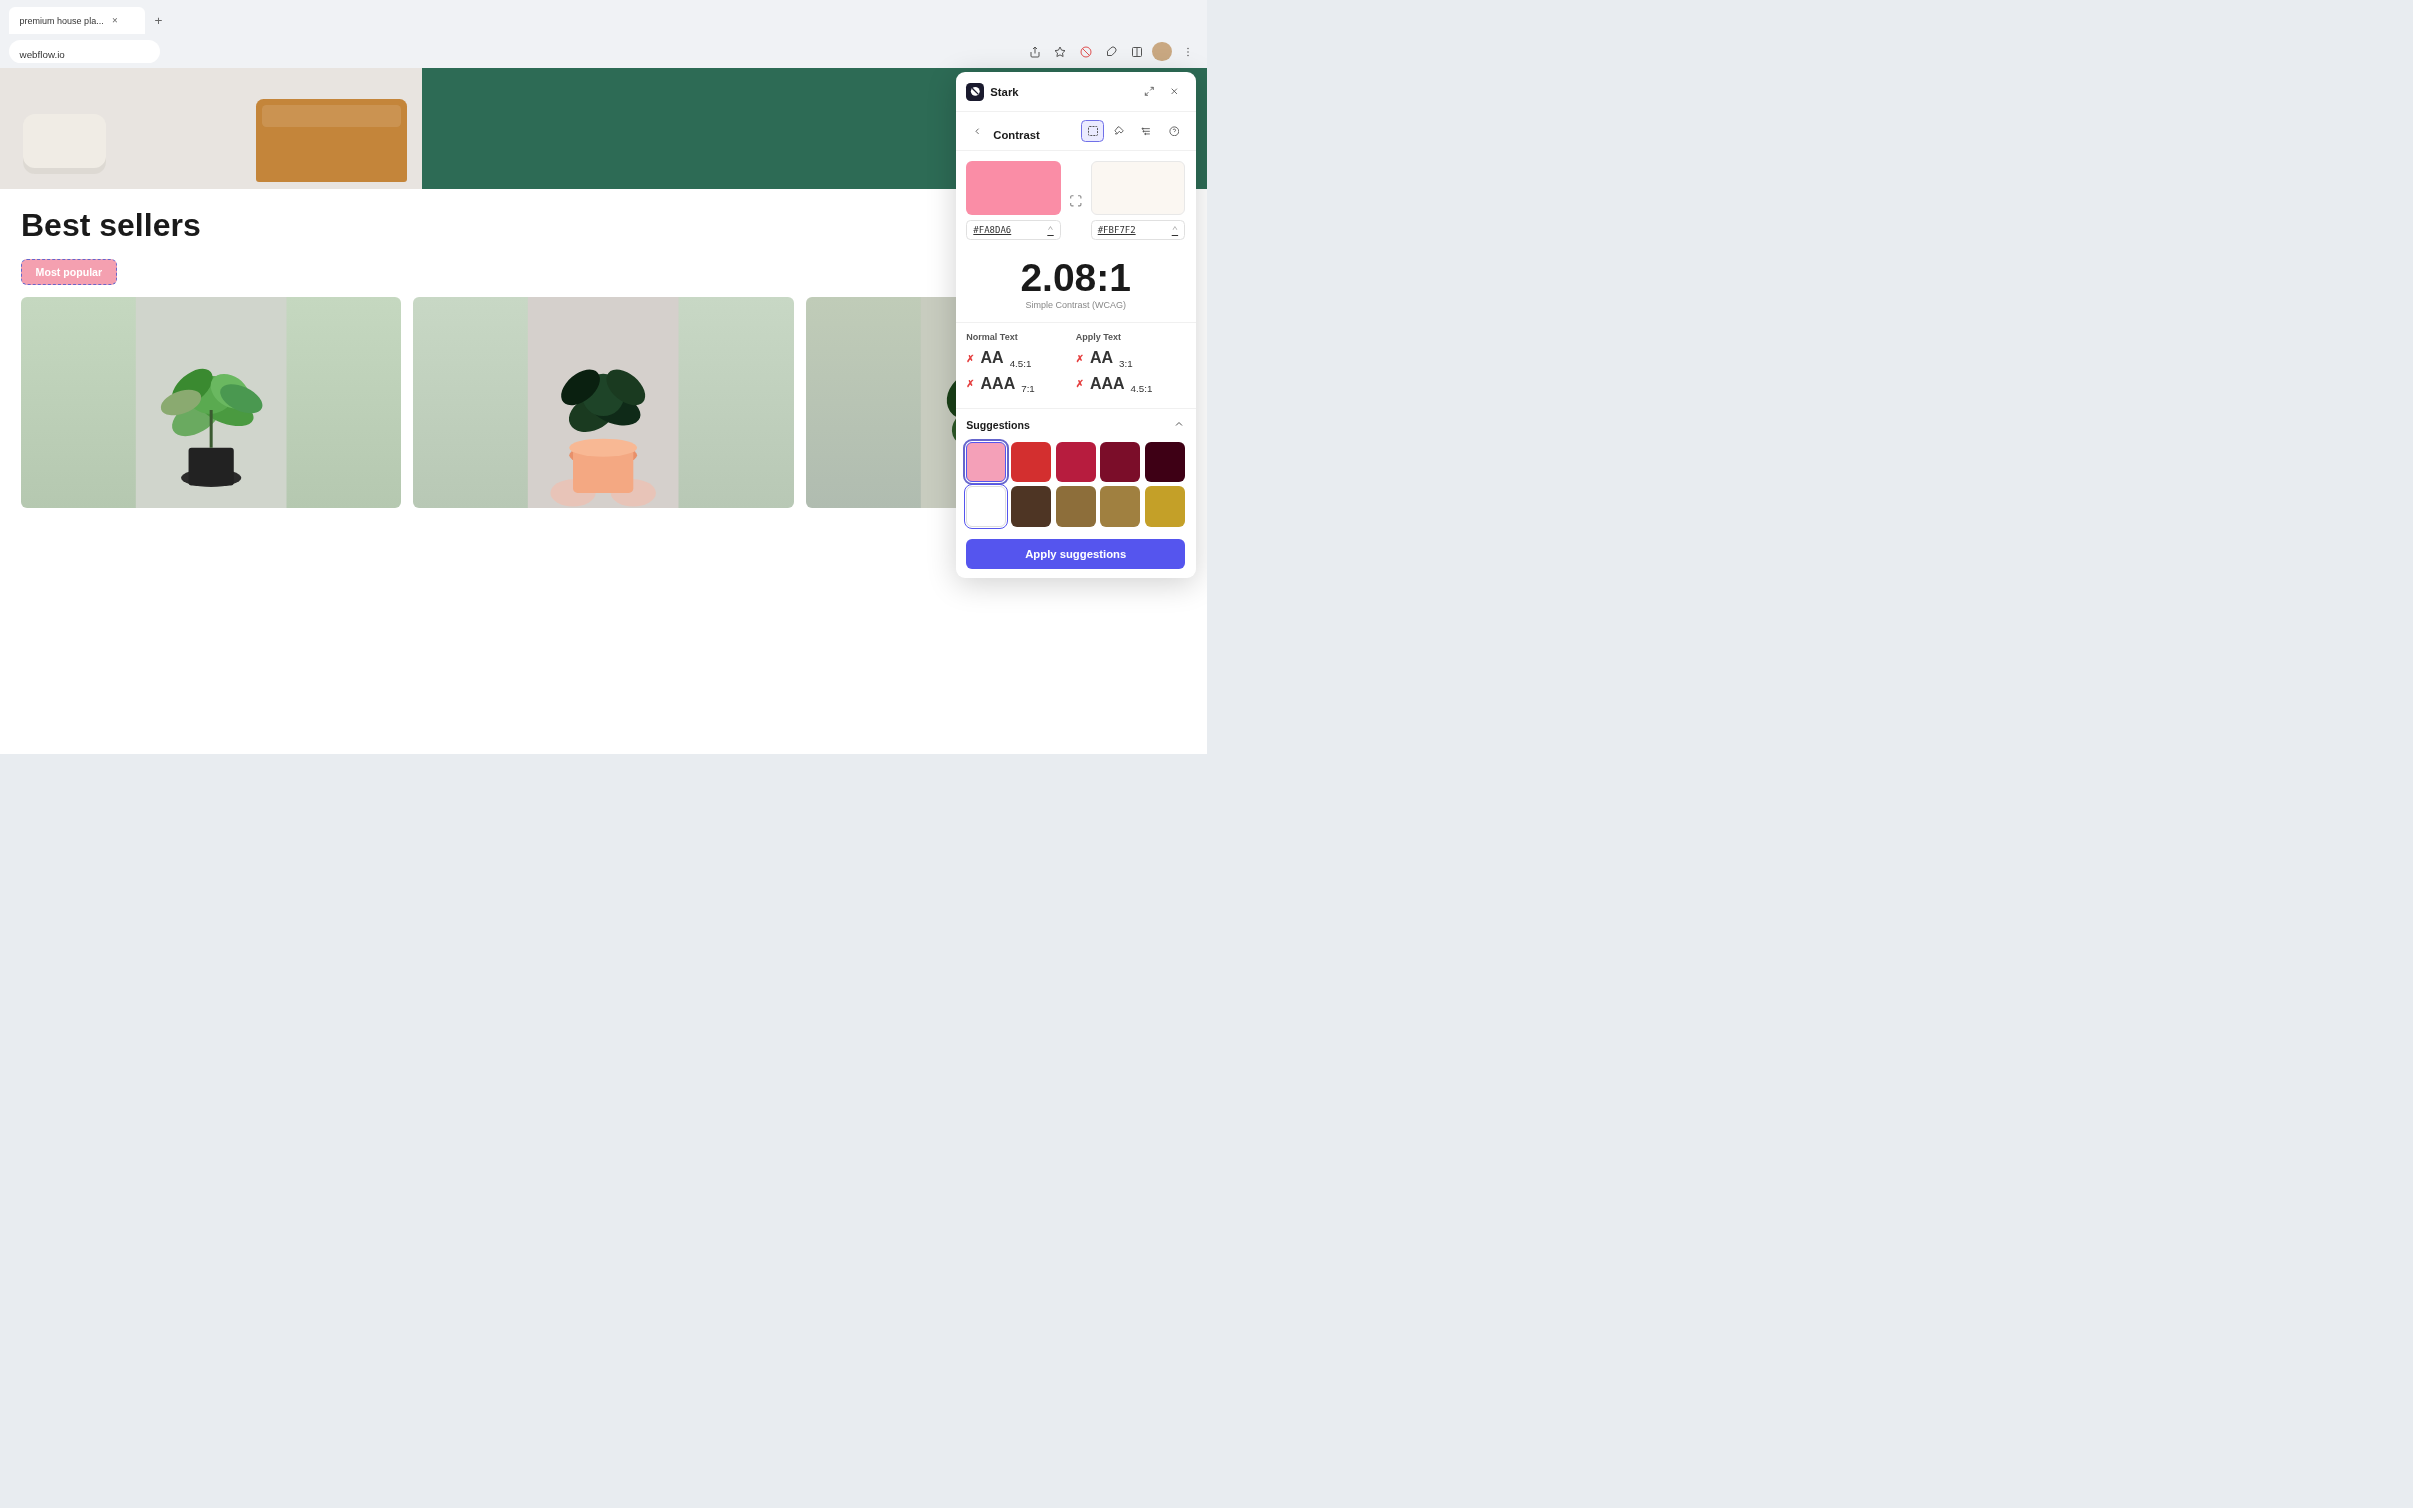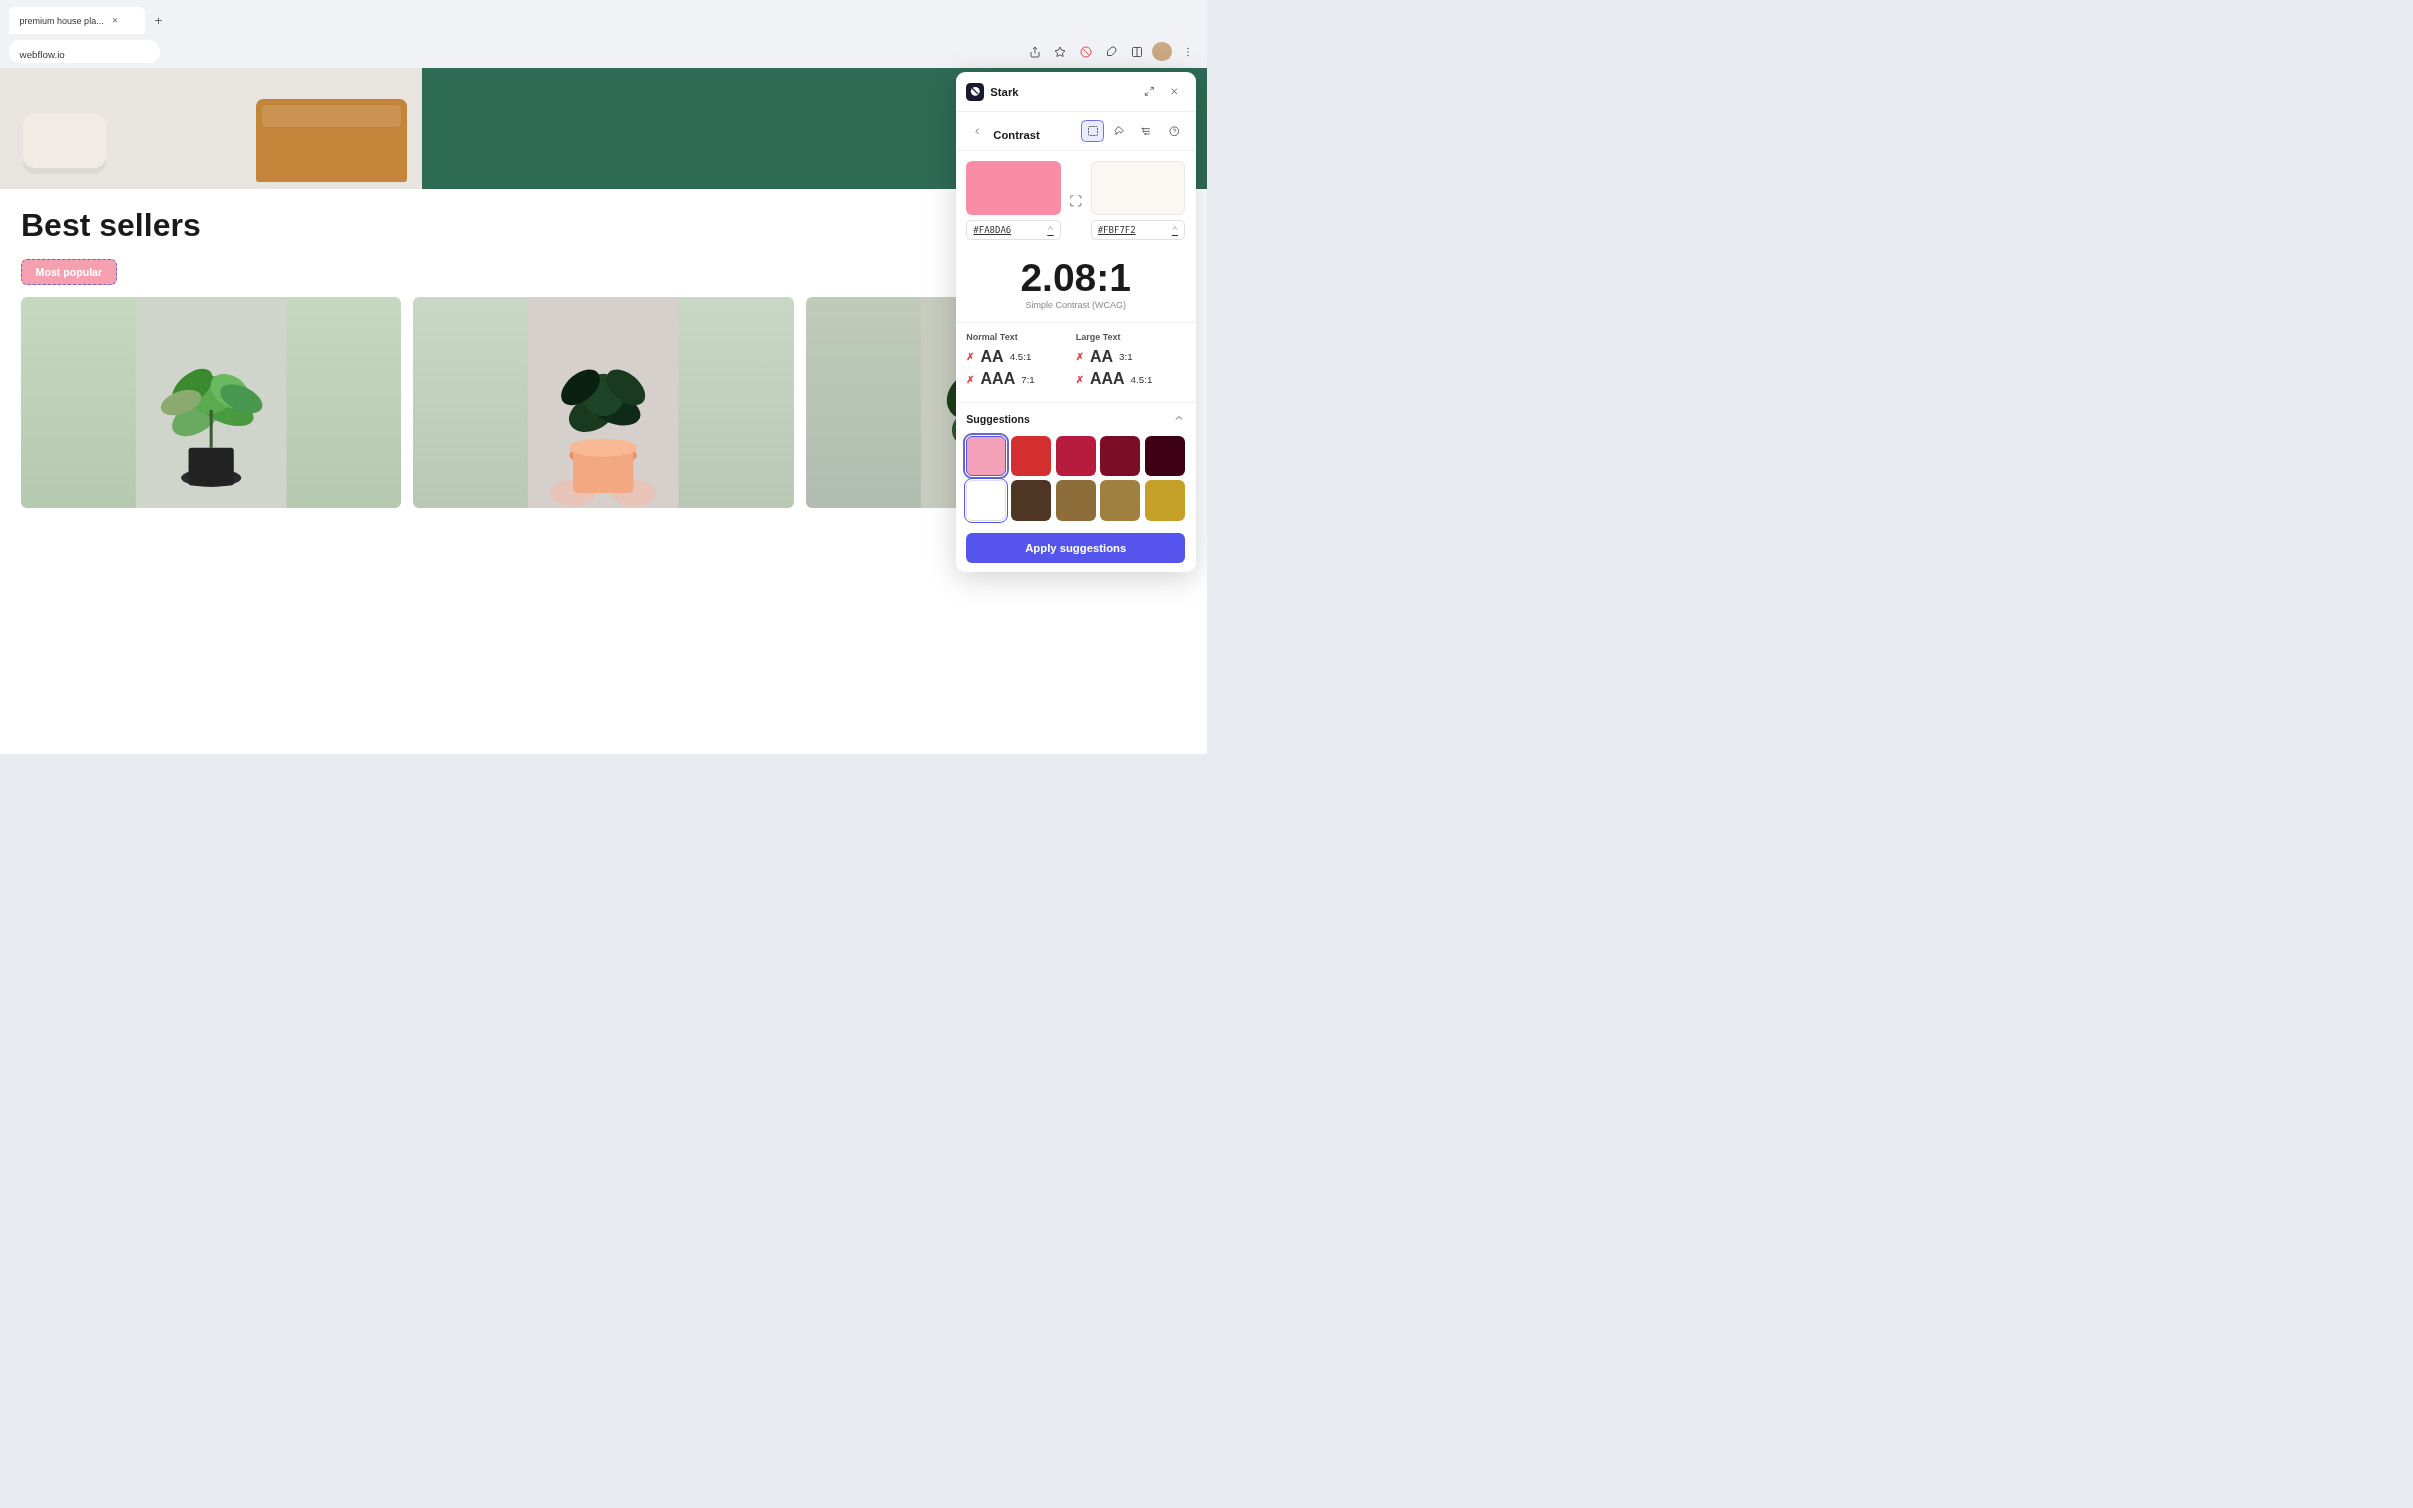--- a/index.html
+++ b/index.html
@@ -397,20 +397,21 @@
     .wcag-label {
       font-size: 16px;
       font-weight: 600;
       color: #333;
       min-width: 22.6px;
     }
 
     .wcag-ratio {
       font-size: 9.8px;
       color: #333;
+      margin-top: 10px;
     }
 
     
     .suggestions-section {
       padding: 9px 10.6px;
     }
 
     .suggestions-header {
       display: flex;
       align-items: center;
@@ -740,21 +741,21 @@
         <span class="wcag-label">AA</span>
         <span class="wcag-ratio">4.5:1</span>
       </div>
       <div class="wcag-row">
         <span class="wcag-fail-icon">✗</span>
         <span class="wcag-label">AAA</span>
         <span class="wcag-ratio">7:1</span>
       </div>
     </div>
     <div class="wcag-col">
-      <div class="wcag-col-header">Large Text</div>
+      <div class="wcag-col-header">Apply Text</div>
       <div class="wcag-row">
         <span class="wcag-fail-icon">✗</span>
         <span class="wcag-label">AA</span>
         <span class="wcag-ratio">3:1</span>
       </div>
       <div class="wcag-row">
         <span class="wcag-fail-icon">✗</span>
         <span class="wcag-label">AAA</span>
         <span class="wcag-ratio">4.5:1</span>
       </div>

